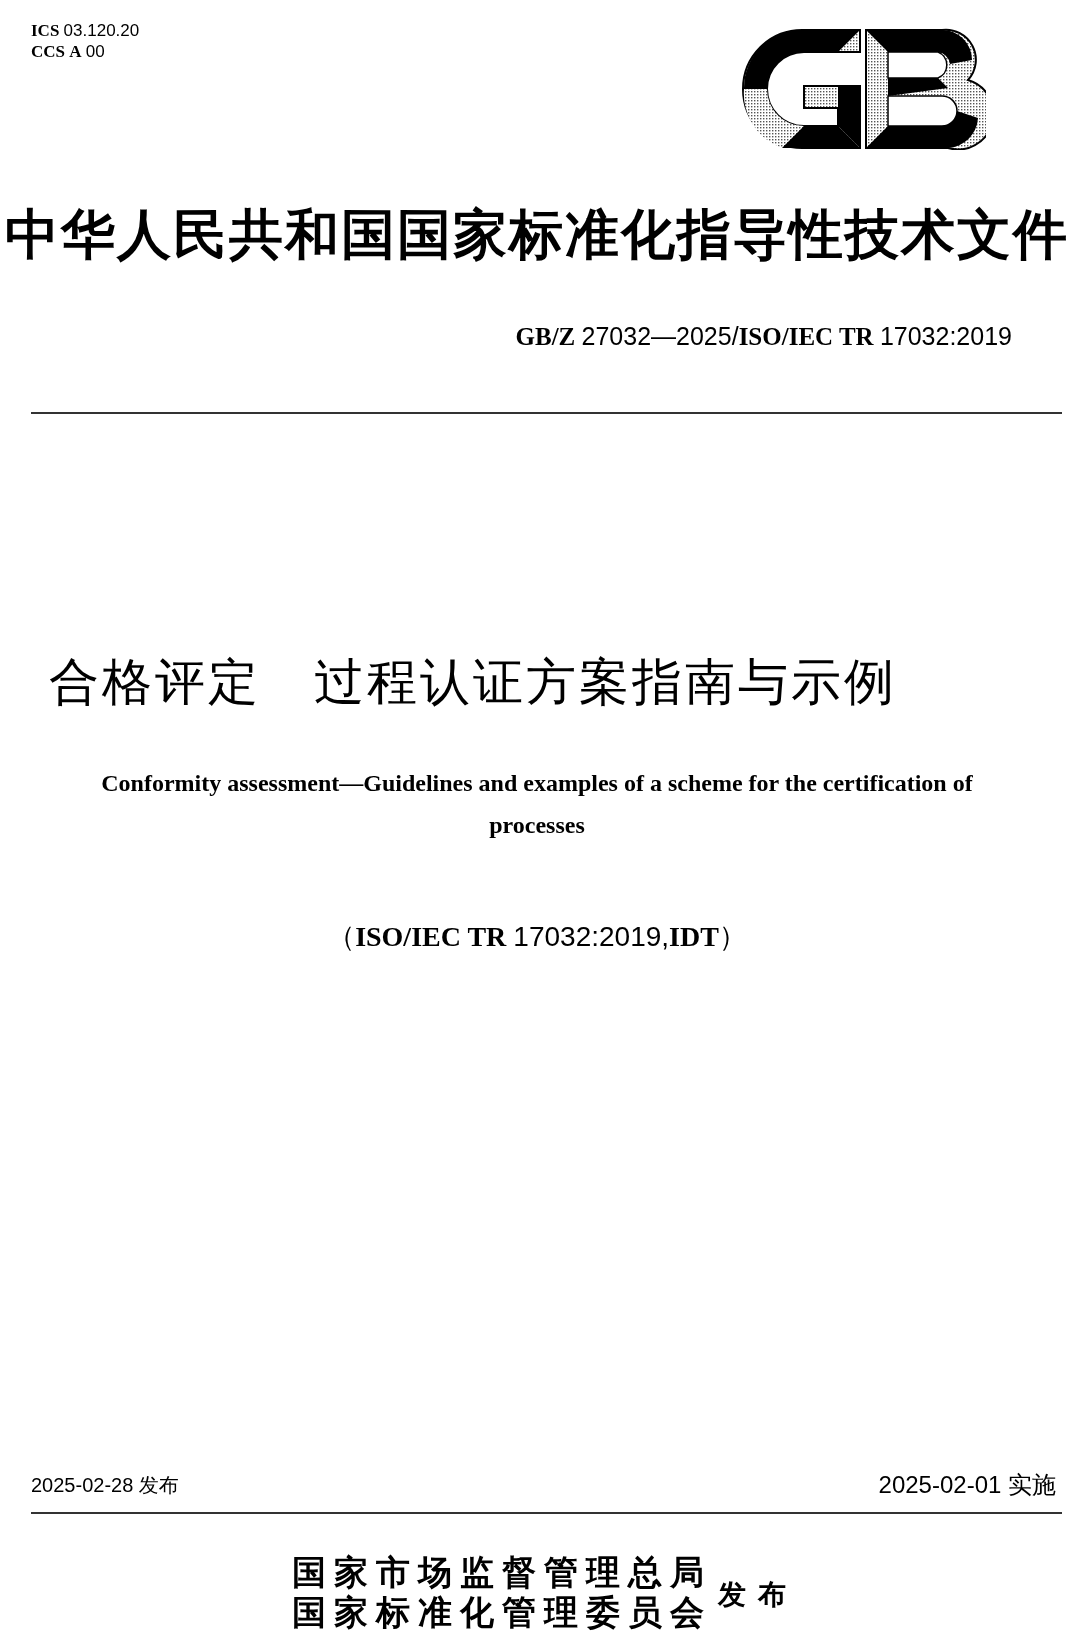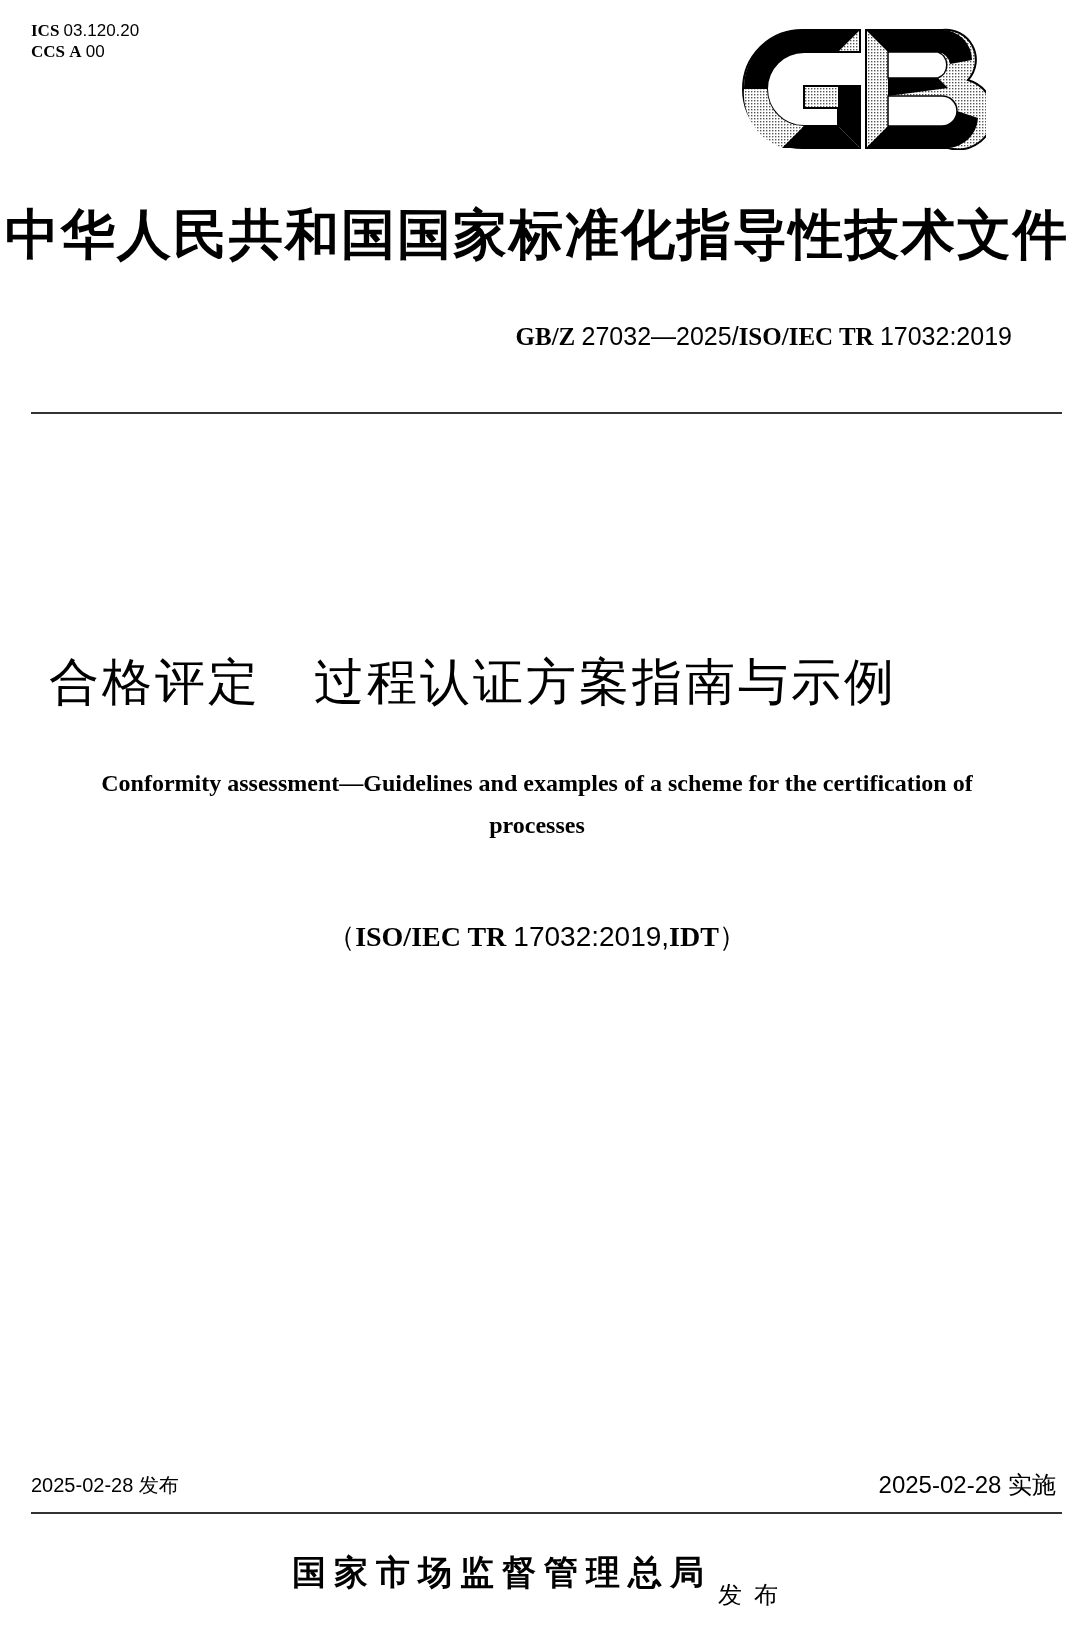--- a/index.html
+++ b/index.html
@@ -27,21 +27,21 @@
     .adoption { position: absolute; left: 0; width: 1074px; top: 922px; text-align: center; font-size: 28px; line-height: 30px; white-space: pre; }
     .adoption b { font-weight: bold; }
 
     .date-left { position: absolute; left: 31px; top: 1470px; font-size: 20px; line-height: 30px; }
     .date-right { position: absolute; right: 18px; top: 1470px; font-size: 24px; line-height: 30px; }
 
     .rule-bottom { position: absolute; left: 31px; width: 1031px; top: 1512px; height: 0; border-top: 2px solid #333; }
 
     .issuers { position: absolute; left: 292px; top: 1553px; }
     .issuers .org { font-size: 34px; line-height: 40px; letter-spacing: 8px; font-weight: bold; }
-    .issuer-action { position: absolute; left: 718px; top: 1578px; font-size: 24px; letter-spacing: 12px; font-weight: normal; line-height: 34px; }
+    .issuer-action { position: absolute; left: 718px; top: 1578px; font-size: 28px; letter-spacing: 12px; font-weight: bold; line-height: 34px; }
   </style>
 </head>
 <body>
 
 <div class="codes serif">
   <div class="row"><b>ICS</b> <span class="sans">03.120.20</span></div>
   <div class="row"><b>CCS</b> <b>A</b> <span class="sans">00</span></div>
 </div>
 
 <div class="logo">
@@ -74,20 +74,21 @@
 
 <div class="rule-top"></div>
 
 <div class="title-cn sans">合格评定　过程认证方案指南与示例</div>
 
 <div class="title-en serif">Conformity assessment—Guidelines and examples of a scheme for the certification of processes</div>
 
 <div class="adoption"><span class="sans">（</span><b class="serif">ISO/IEC TR</b> <span class="sans">17032:2019,</span><b class="serif">IDT</b><span class="sans">）</span></div>
 
 <div class="date-left sans">2025-02-28 发布</div>
-<div class="date-right sans">2025-02-28 实施</div>
+<div class="date-right sans">2025-02-01 实施</div>
 
 <div class="rule-bottom"></div>
 
 <div class="issuers serif">
   <div class="org">国家市场监督管理总局</div>
+  <div class="org">国家标准化管理委员会</div>
 </div>
 <div class="issuer-action serif">发布</div>
 
 </body></html>

